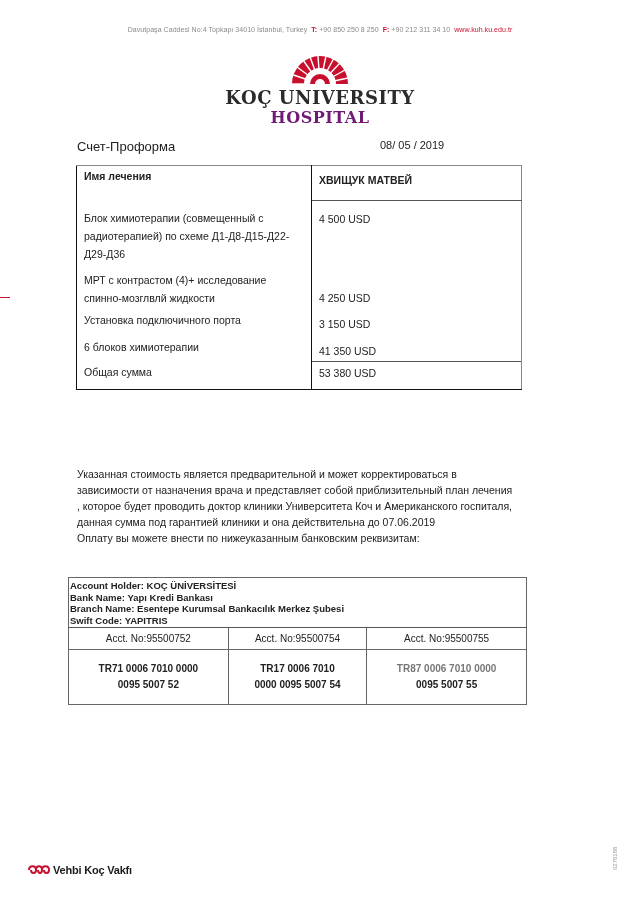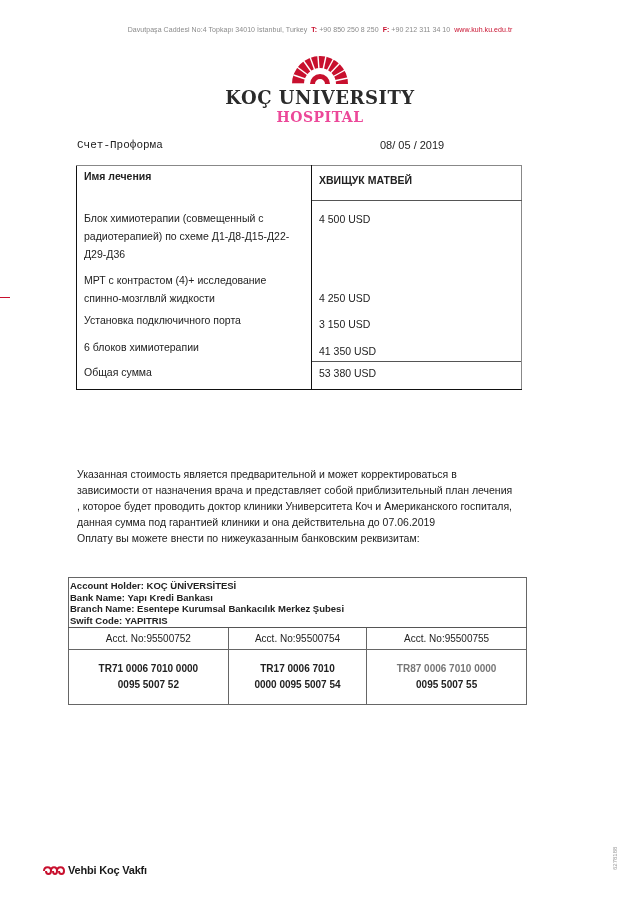--- a/index.html
+++ b/index.html
@@ -13,24 +13,24 @@
   }
   .topline .lbl { color: #c8102e; font-weight: bold; }
   .topline .url { color: #c8102e; }
   .logo { position: absolute; left: 0; top: 48px; width: 640px; text-align: center; }
   .logo svg { display: block; margin: 0 auto; }
   .logo .brand1 {
     font-family: "DejaVu Serif", serif; font-weight: bold; font-size: 18px; color: #2b2b2b;
     letter-spacing: 0.5px; margin-top: 2px; line-height: 20px;
   }
   .logo .brand2 {
-    font-family: "DejaVu Serif", serif; font-weight: bold; font-size: 14px; color: #ec4899;
+    font-family: "DejaVu Serif", serif; font-weight: bold; font-size: 16px; color: #701a75;
     letter-spacing: 0.5px; line-height: 19px;
   }
-  .doc-title { position: absolute; left: 77px; top: 139px; font-size: 11px; font-family: Liberation Mono, monospace; }
+  .doc-title { position: absolute; left: 77px; top: 139px; font-size: 13px; }
   .doc-date { position: absolute; left: 380px; top: 139px; font-size: 11px; }
   .margin-mark { position: absolute; left: 0; top: 297px; width: 10px; height: 1px; background: #c8102e; }
 
   table.svc {
     position: absolute; left: 76px; top: 165px; width: 446px; border-collapse: collapse;
     font-size: 10.5px;
   }
   table.svc td { vertical-align: top; padding: 0 7px; line-height: 18px; }
   table.svc td.l { width: 220px; border-left: 1.3px solid #111; border-right: 1.3px solid #111; }
   table.svc td.r { border-right: 1.3px solid #888; margin-left: 28px; }
@@ -48,21 +48,21 @@
     border: 1.3px solid #555;
   }
   table.bank td { border: 1px solid #666; text-align: center; padding: 0; }
   table.bank td.info { text-align: left; font-weight: bold; line-height: 11.5px; padding: 2px 1px 1px 1px; border-bottom: 1px solid #555; }
   table.bank tr.cur td { height: 16px; font-size: 10px; }
   table.bank tr.acct td { height: 21px; font-size: 10px; }
   table.bank tr.iban td { height: 54px; font-weight: bold; font-size: 10px; line-height: 16px; }
   table.bank td.usd-head { border: 1.5px solid #555; }
   .gray { color: #777; }
 
-  .footer-logo { position: absolute; left: 43px; top: 864px; display: flex; align-items: center; }
+  .footer-logo { position: absolute; left: 28px; top: 864px; display: flex; }
   .footer-logo .txt { font-weight: bold; font-size: 11px; color: #1a1a1a; margin-left: 3px; letter-spacing: -0.2px; }
   .vert-code {
     position: absolute; left: 612px; top: 870px; font-size: 6px; color: #999;
     transform: rotate(-90deg); transform-origin: left top; white-space: nowrap;
   }
 </style>
 </head>
 <body>
 
 <div class="topline">

